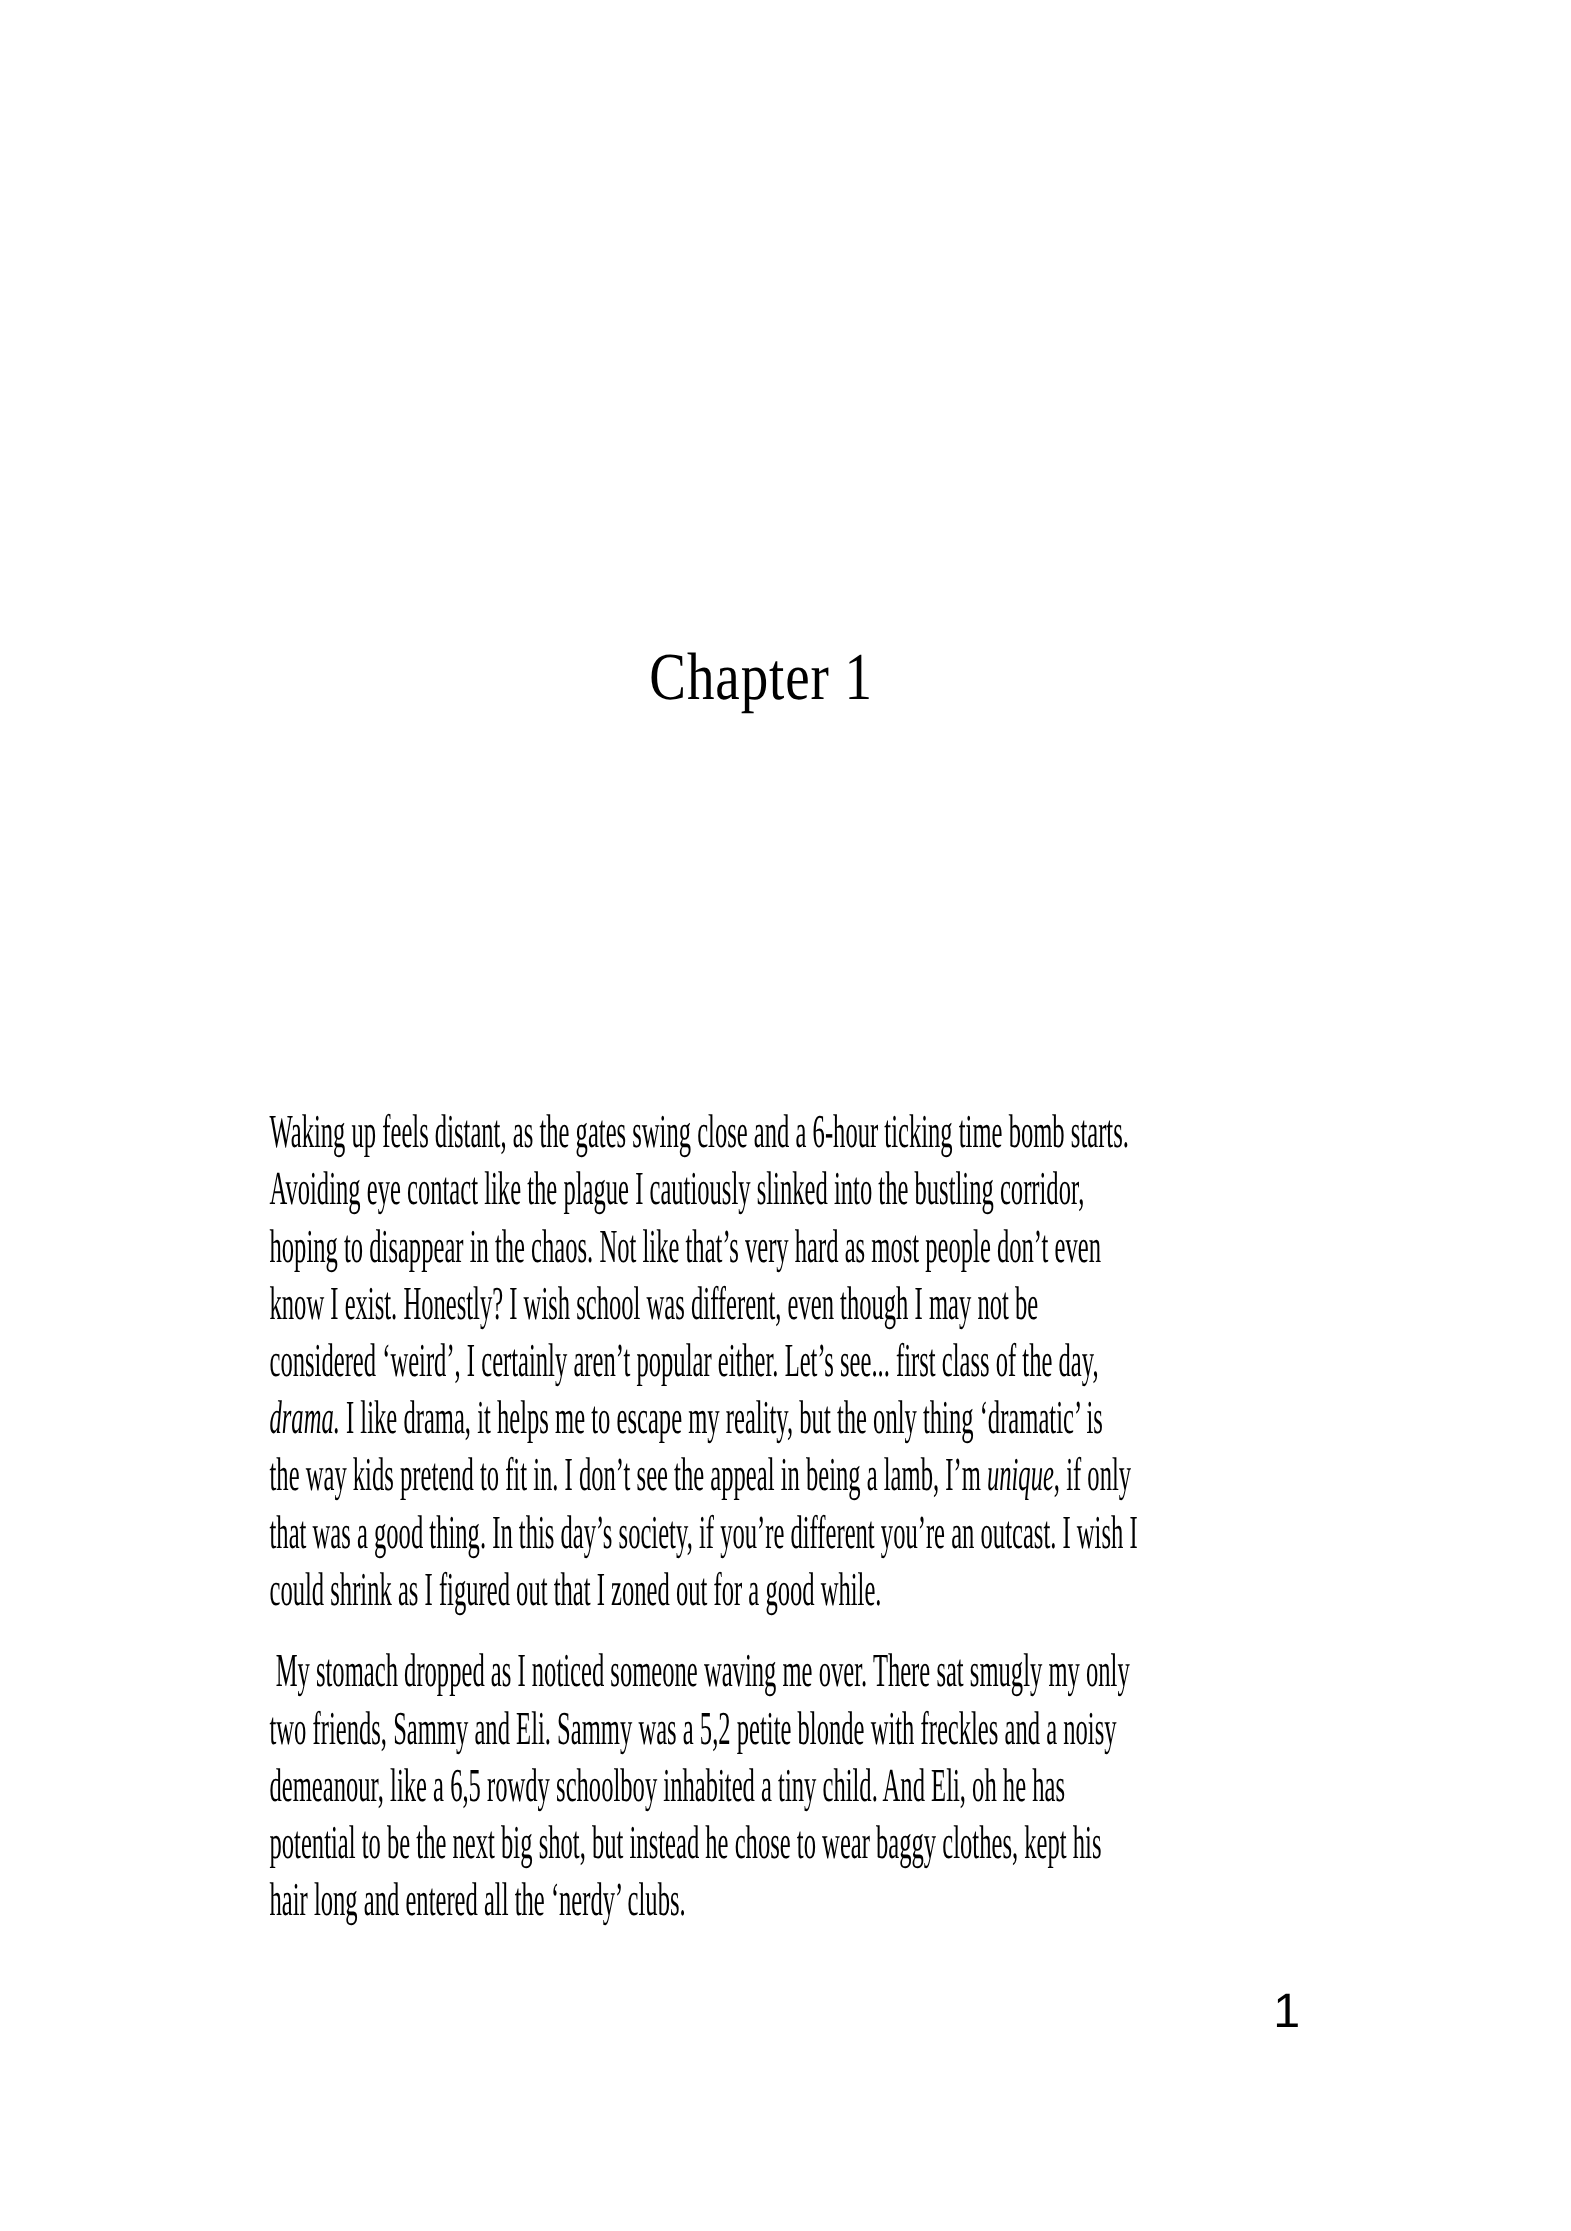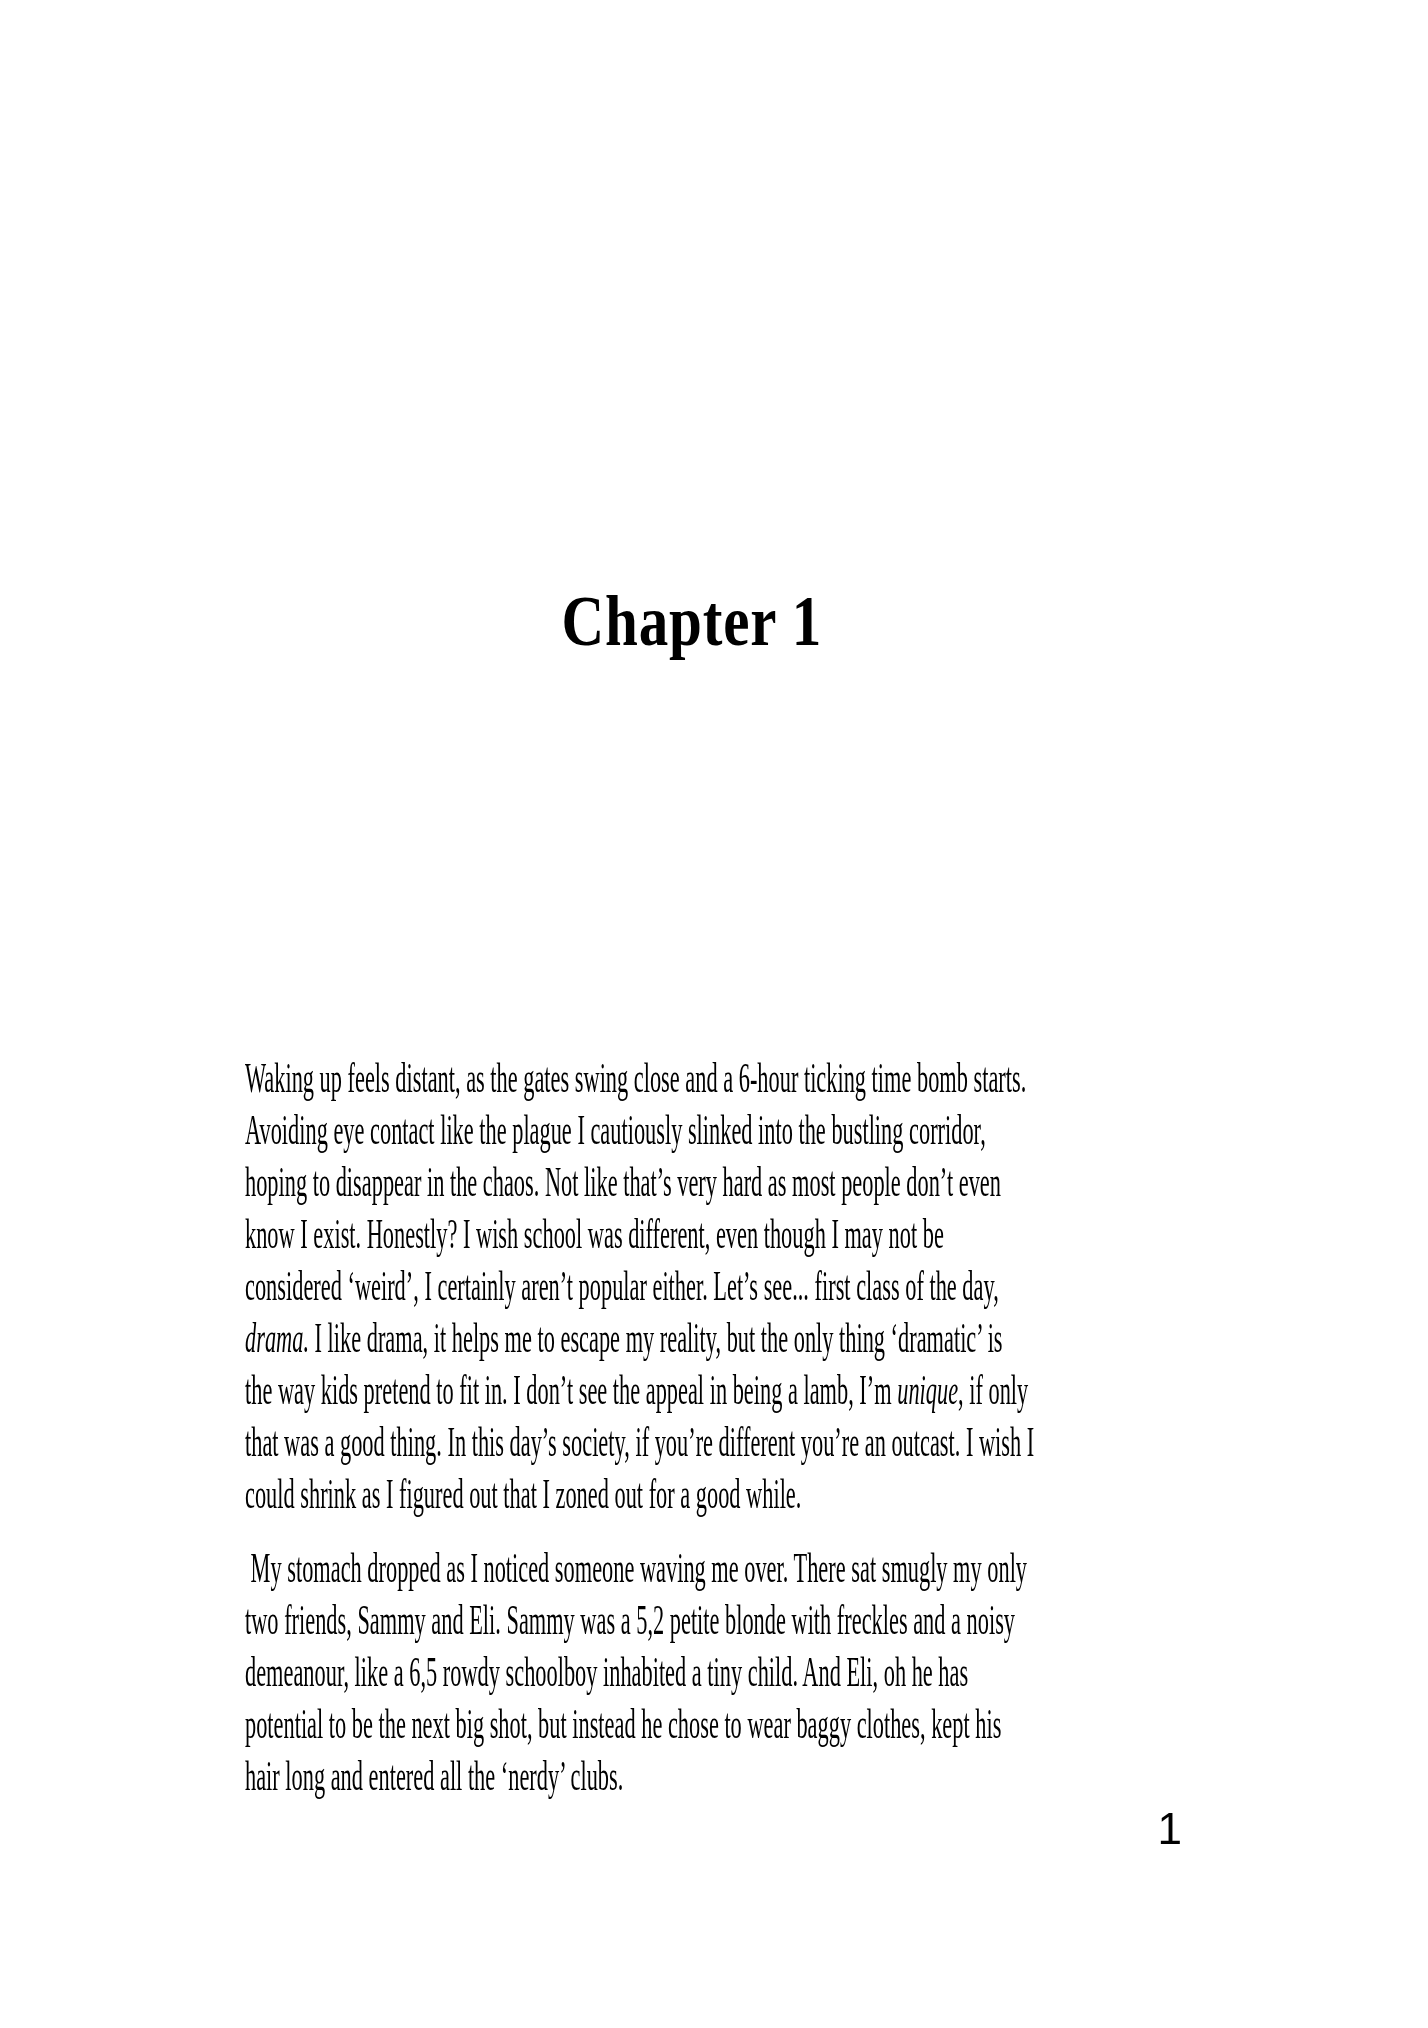--- a/index.html
+++ b/index.html
@@ -16,34 +16,34 @@
     font-family: "Liberation Serif", serif;
     color: #000000;
   }
   .title {
     position: absolute;
     top: 585px;
     left: 245px;
     width: 894px;
     margin: 0;
     text-align: center;
-    font-size: 72px;
+    font-size: 61px;
     line-height: 1;
-    font-weight: bold;
+    font-weight: normal;
     letter-spacing: 1px;
     white-space: pre;
   }
   .title .condense {
     display: inline-block;
     transform: scaleX(0.82);
     transform-origin: 50% 100%;
   }
   .body-text {
     position: absolute;
-    top: 1052px;
+    top: 1004px;
     left: 245px;
     width: 942px;
   }
   .paragraph {
     margin: 0;
   }
   .paragraph + .paragraph {
     margin-top: 22px;
   }
   .line {

